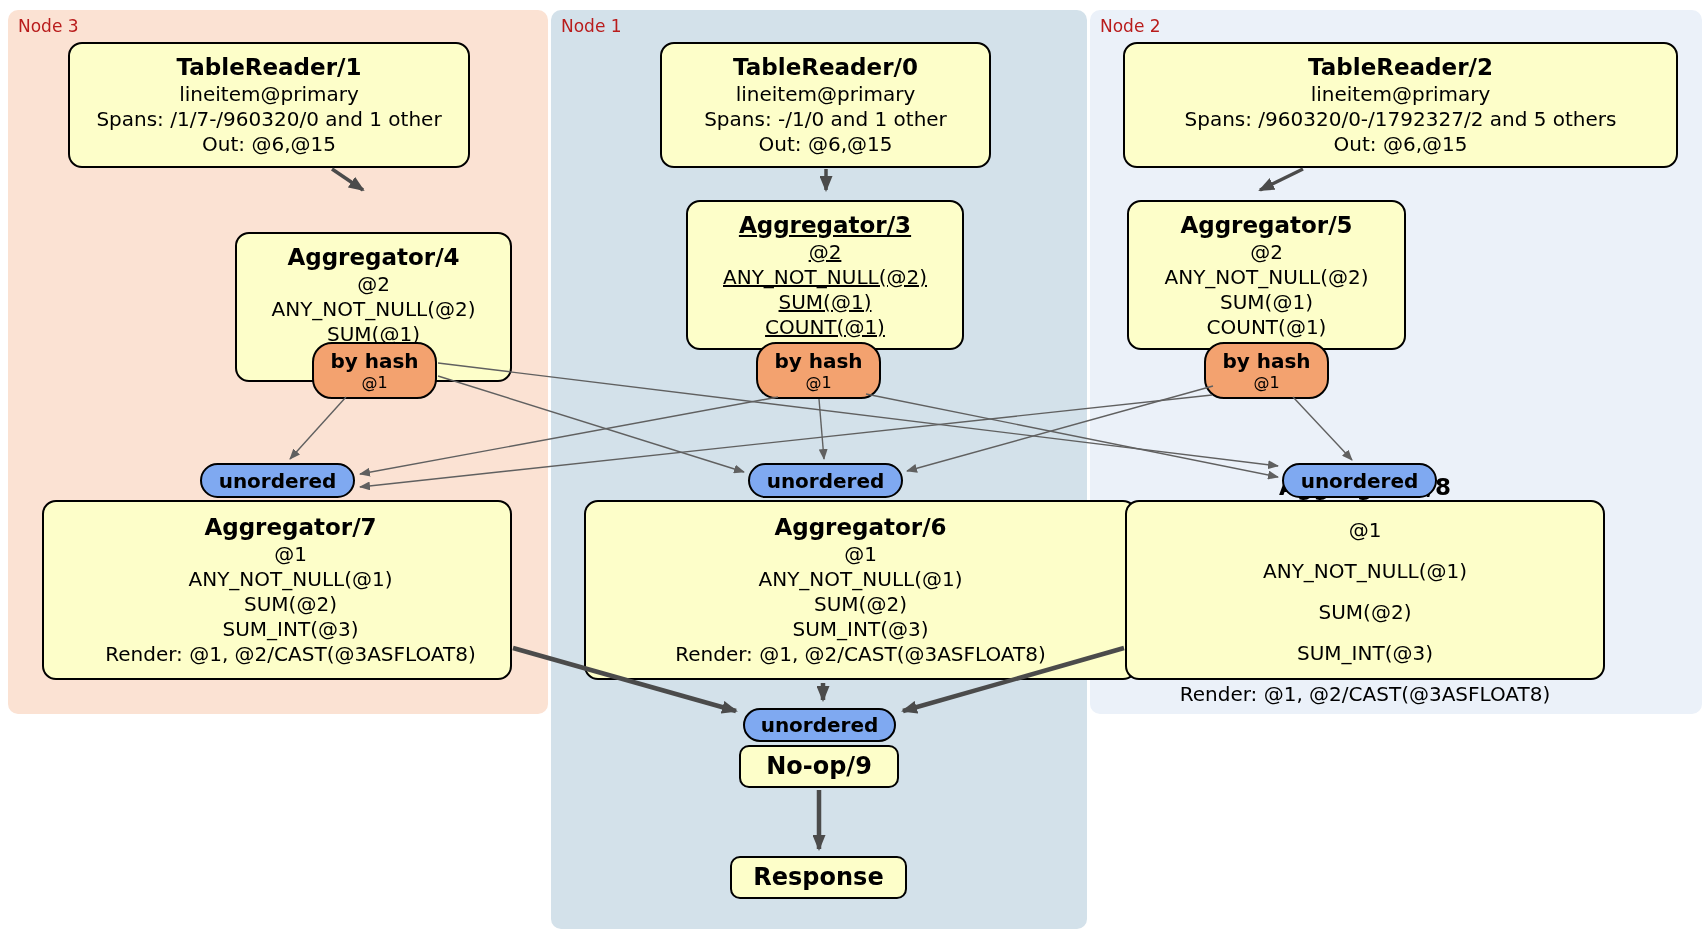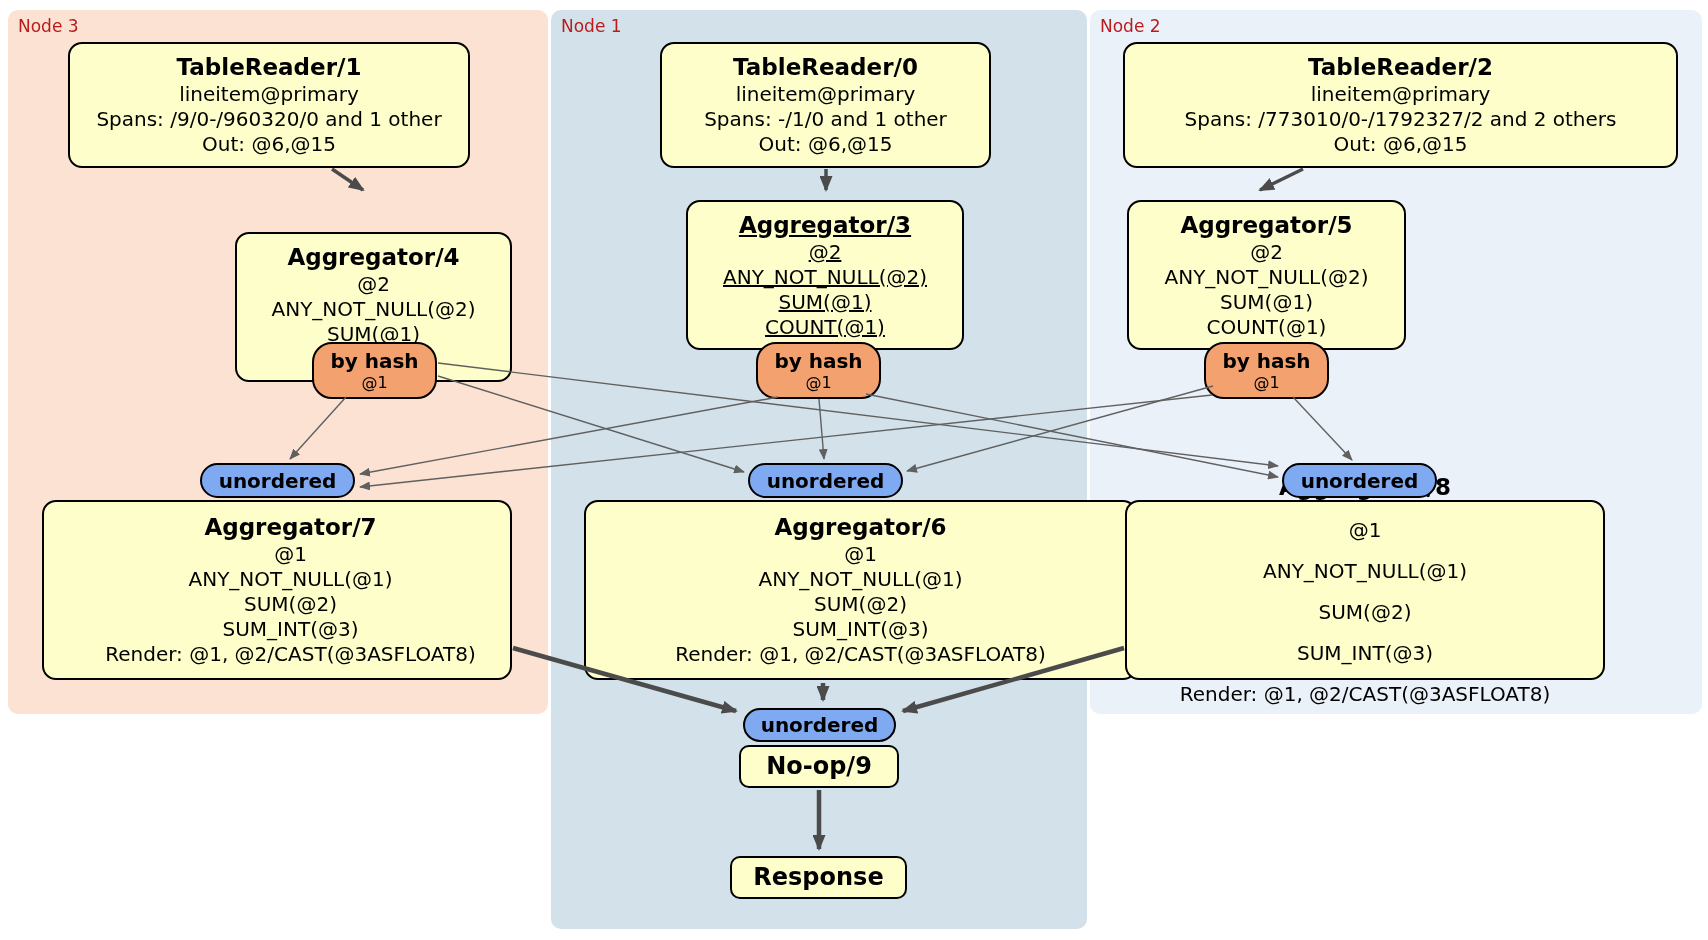--- a/index.html
+++ b/index.html
@@ -44,33 +44,33 @@
   <div class="region" style="left:551px;top:10px;width:536px;height:919px;background:var(--node1_bg);">
     <div class="region-label">Node 1</div>
   </div>
   <div class="region" style="left:1090px;top:10px;width:612px;height:704px;background:var(--node2_bg);">
     <div class="region-label">Node 2</div>
   </div>
 
   <div class="proc" style="left:68px;top:42px;width:402px;height:126px;">
     <div class="title">TableReader/1</div>
     <div class="line">lineitem@primary</div>
-    <div class="line">Spans: /9/0-/960320/0 and 1 other</div>
+    <div class="line">Spans: /1/7-/960320/0 and 1 other</div>
     <div class="line">Out: @6,@15</div>
   </div>
   <div class="proc" style="left:660px;top:42px;width:331px;height:126px;">
     <div class="title">TableReader/0</div>
     <div class="line">lineitem@primary</div>
     <div class="line">Spans: -/1/0 and 1 other</div>
     <div class="line">Out: @6,@15</div>
   </div>
   <div class="proc" style="left:1123px;top:42px;width:555px;height:126px;">
     <div class="title">TableReader/2</div>
     <div class="line">lineitem@primary</div>
-    <div class="line">Spans: /773010/0-/1792327/2 and 2 others</div>
+    <div class="line">Spans: /960320/0-/1792327/2 and 5 others</div>
     <div class="line">Out: @6,@15</div>
   </div>
 
   <div class="proc" style="left:235px;top:200px;width:277px;height:150px;margin-top:32px;">
     <div class="title">Aggregator/4</div>
     <div class="line">@2</div>
     <div class="line">ANY_NOT_NULL(@2)</div>
     <div class="line">SUM(@1)</div>
     <div class="line">COUNT(@1)</div>
   </div>

